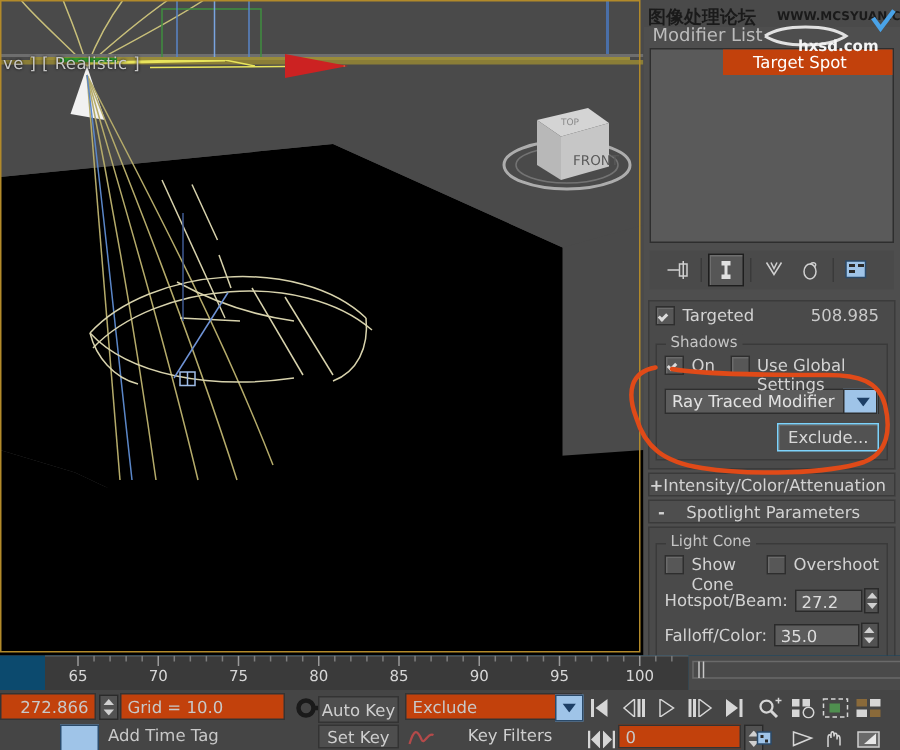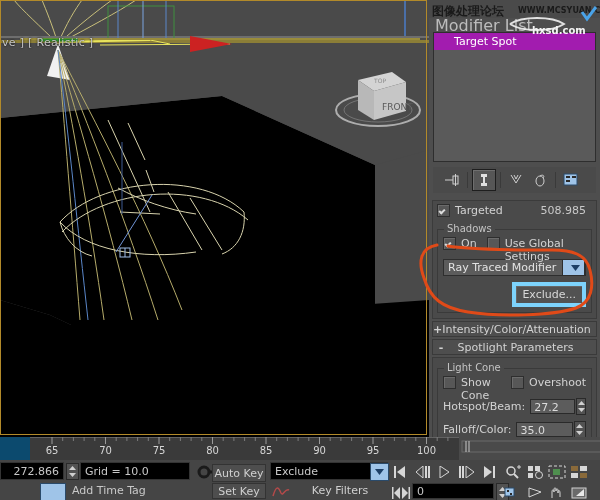--- a/index.html
+++ b/index.html
@@ -18,25 +18,25 @@
   .vp-svg{position:absolute;left:0;top:0;}
 
   
   .viewcube{position:absolute;left:330px;top:58px;width:96px;height:74px;}
 
   
   .cmd{position:absolute;left:429px;top:0;width:171px;height:437px;
        background:#4e4e4e;}
   .cmd-top{position:absolute;left:0;top:0;width:171px;height:18px;
            background:#4a4a4a;}
-  .mod-list-lbl{position:absolute;left:6px;top:16px;font-size:16px;color:#bcbcbc;}
+  .mod-list-lbl{position:absolute;left:6px;top:16px;font-size:12px;color:#bcbcbc;}
   .mod-stack{position:absolute;left:4px;top:32px;width:163px;height:130px;
              background:#5a5a5a;border:1px solid #2e2e2e;box-sizing:border-box;}
   .mod-item{height:17px;line-height:17px;padding-left:20px;font-size:11px;}
-  .mod-item.sel{background:#a21caf;color:#fff;}
+  .mod-item.sel{background:#c2410c;color:#fff;margin-left:48px;}
 
   .mod-toolbar{position:absolute;left:4px;top:167px;width:163px;height:26px;
                background:#4a4a4a;display:flex;align-items:center;gap:2px;
                padding-left:8px;box-sizing:border-box;}
   .tb-btn{width:22px;height:20px;display:flex;align-items:center;justify-content:center;}
   .tb-btn.on{border:1px solid #1e1e1e;background:#565656;
              box-shadow:inset 1px 1px 0 #6e6e6e;}
   .tb-sep{width:1px;height:16px;background:#3a3a3a;margin:0 2px;}
 
   
@@ -56,21 +56,21 @@
        position:relative;}
   .grp-t{position:absolute;left:6px;top:-7px;background:#4a4a4a;padding:0 3px;
          font-size:10px;color:#c4c4c4;}
 
   .combo{display:flex;height:17px;background:#5c5c5c;border:1px solid #2e2e2e;
          align-items:center;margin-top:6px;box-sizing:border-box;}
   .combo span{padding-left:4px;font-size:11px;color:#e2e2e2;}
   .combo .arrow{margin-left:auto;width:17px;height:15px;background:#9fc4e8;
        border:1px solid #2e2e2e;display:flex;align-items:center;justify-content:center;}
 
-  .btn{background:#525252;border:4px solid #7dd3fc;box-shadow:inset 1px 1px 0 #666;
+  .btn{background:#525252;border:1px solid #7dd3fc;box-shadow:inset 1px 1px 0 #666;
        padding:2px 6px;font-size:11px;color:#d8d8d8;}
   .rollhdr{background:#4e4e4e;border:1px solid #3a3a3a;height:16px;
            display:flex;align-items:center;margin-bottom:2px;box-sizing:border-box;}
   .rollhdr .pm{width:16px;text-align:center;font-weight:bold;}
   .rollhdr .tx{flex:1;text-align:center;padding-right:14px;font-size:11px;}
 
   .spin-row{display:flex;align-items:center;height:18px;margin-top:5px;}
   .spin-lbl{flex:1;text-align:right;padding-right:5px;font-size:11px;}
   .spin-fld{width:60px;height:15px;background:#5c5c5c;border:1px solid #2a2a2a;
             color:#dcdcdc;font-size:11px;padding-left:3px;box-sizing:border-box;
@@ -80,21 +80,21 @@
            align-items:center;justify-content:center;}
 
   
   .annot{position:absolute;left:0;top:0;pointer-events:none;}
 
   
   .ruler{position:absolute;left:0;top:437px;width:600px;height:23px;
          background:#0c4a6e;overflow:hidden;padding-left:30px;}
   .statusbar{position:absolute;left:0;top:460px;width:600px;height:40px;
              background:#454545;}
-  .sb-fld{position:absolute;background:#000000;border:1px solid #343434;
+  .sb-fld{position:absolute;background:#c2410c;border:1px solid #343434;
           box-sizing:border-box;font-size:11px;color:#c8c8c8;line-height:17px;
           padding-left:4px;}
   .sb-btn{position:absolute;background:#4e4e4e;border:1px solid #333;
           box-sizing:border-box;font-size:11px;color:#cfcfcf;text-align:center;
           line-height:17px;}
   .pb{position:absolute;display:flex;align-items:center;}
   .pb div{width:22px;height:20px;display:flex;align-items:center;justify-content:center;}
   .wm{position:absolute;pointer-events:none;}
 </style>
 </head>

